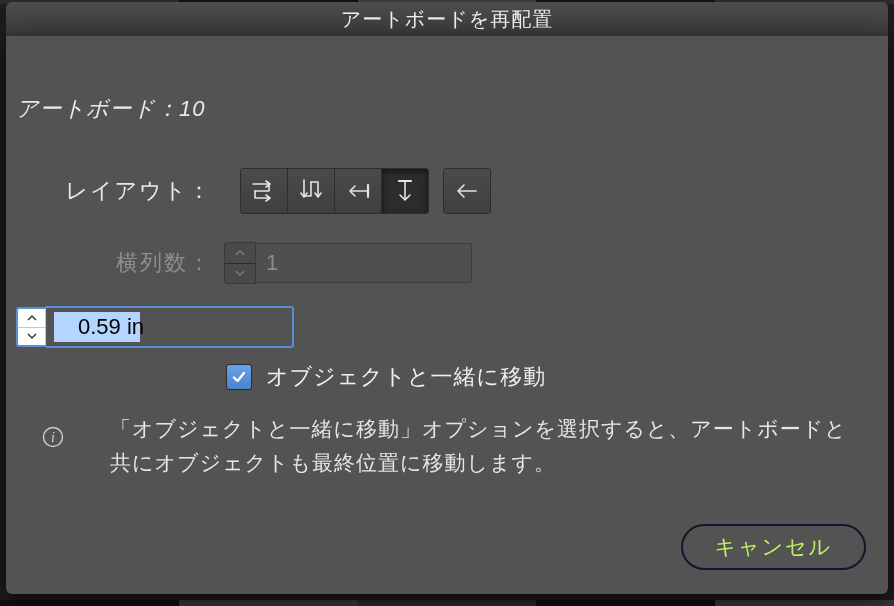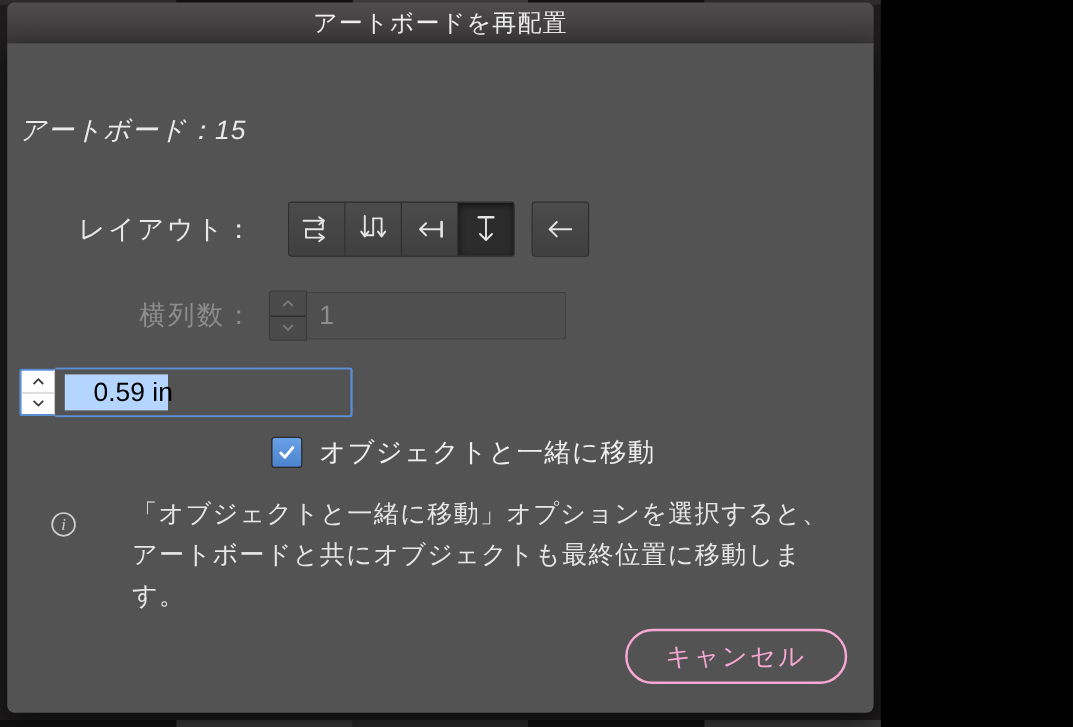--- a/index.html
+++ b/index.html
@@ -6,21 +6,21 @@
     margin: 0;
     padding: 0;
     width: 894px;
     height: 606px;
     background: #000;
     font-family: "Hiragino Kaku Gothic ProN", "Helvetica Neue", Arial, sans-serif;
     overflow: hidden;
   }
   .curtain {
     position: absolute;
-    left: 0; top: 0; width: 734px; height: 606px;
+    left: 0; top: 0; width: 894px; height: 606px;
     background:
       linear-gradient(#1d1b1c, #1d1b1c);
   }
   
   .bg-strip {
     position: absolute;
     left: 0; right: 0;
     height: 12px;
     display: flex;
   }
@@ -194,23 +194,23 @@
   .footer {
     position: absolute;
     right: 22px; bottom: 24px;
     display: flex;
     gap: 18px;
     align-items: center;
   }
   .btn {
     height: 46px;
     border-radius: 23px;
-    border: 2px solid #f9a8d4;
+    border: 2px solid #0f172a;
     background: transparent;
-    color: #f9a8d4;
+    color: #bef264;
     font-size: 21px;
     padding: 0 32px;
     min-width: 170px;
     box-sizing: border-box;
     display: flex; align-items: center; justify-content: center;
     cursor: pointer;
     letter-spacing: 2px;
   }
   .btn.ok { min-width: 180px; }
 
@@ -237,21 +237,21 @@
     </div>
 
   <div class="titlebar">
     <span>アートボードを再配置</span>
   </div>
 
   <div class="panel">
 
     <div class="row row-count">
       <span class="artboard-count">アートボード：</span>
-      <span class="artboard-count">15</span>
+      <span class="artboard-count">10</span>
     </div>
 
     <div class="row row-layout">
       <div class="label-col">レイアウト：</div>
       <div class="value-col">
         <div class="seg">
 
           <div class="seg-btn">
             <svg class="glyph" width="30" height="30" viewBox="0 0 30 30">
               <polyline points="4,8 20,8"></polyline>

